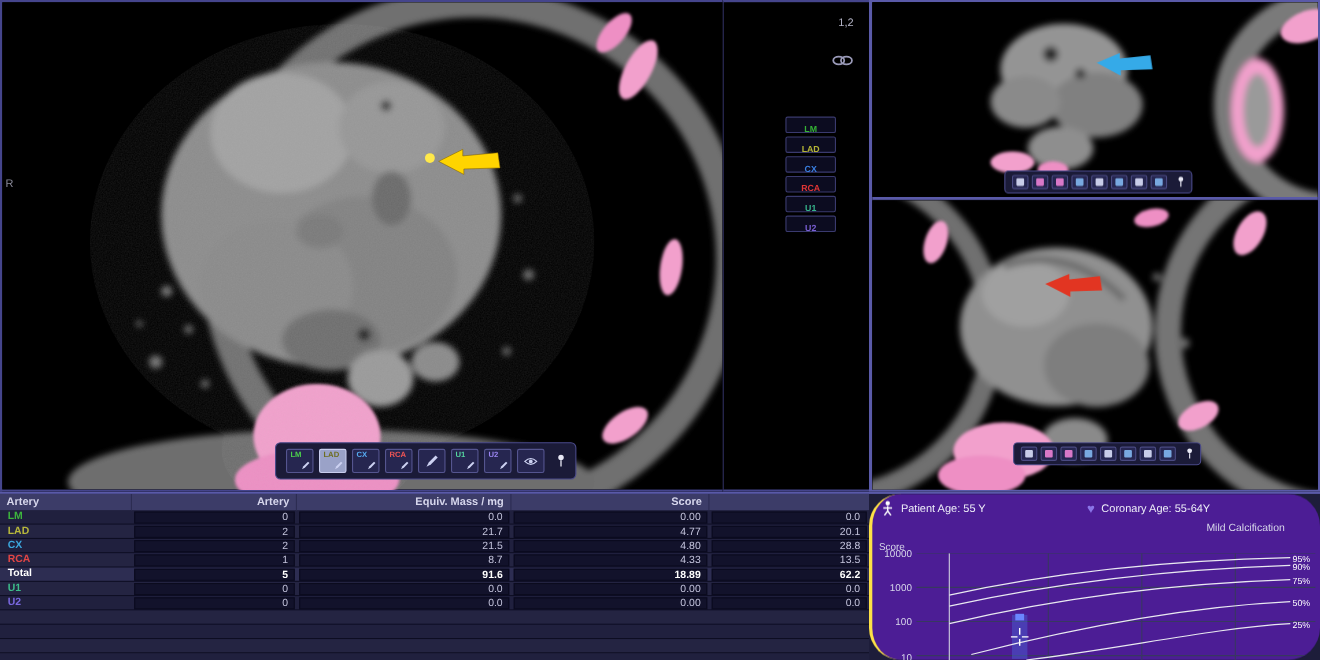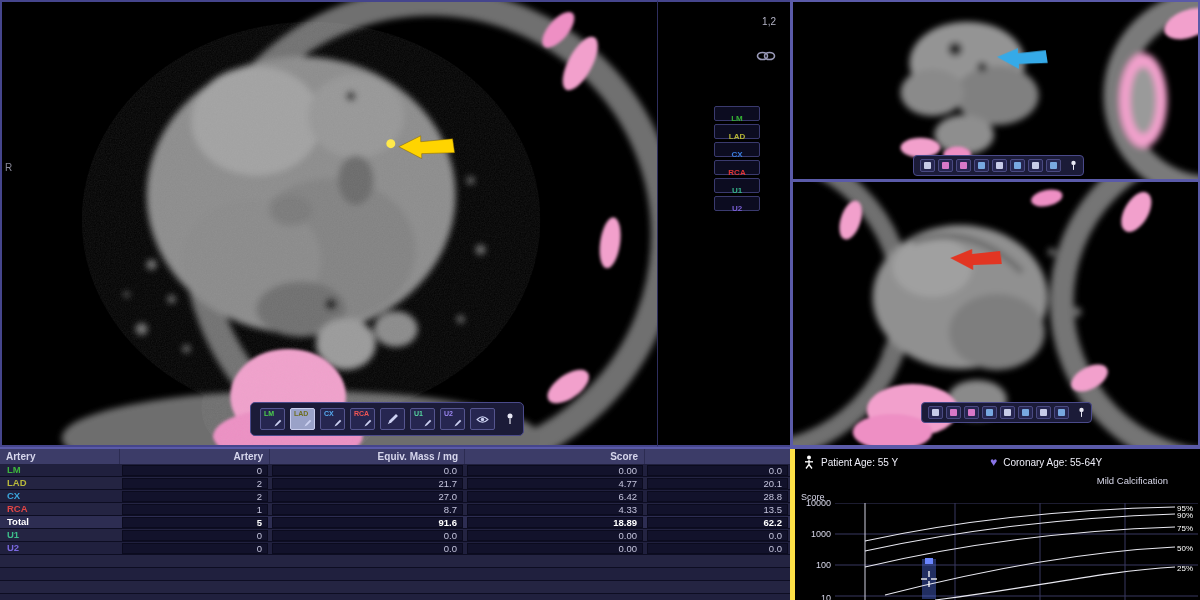--- a/index.html
+++ b/index.html
@@ -54,22 +54,22 @@
   .trow{height:13px;box-sizing:border-box;border-bottom:1px solid #0d0d22;background:#20203e;}
   .trow:nth-child(odd){background:#242442;}
   .trow.total{background:#2d2d52;}
   .trow.total .c{font-weight:bold;color:#ffffff;}
   .c{font-size:9.5px;line-height:12px;color:#c4c4dc;box-sizing:border-box;}
   .c.artery{padding:0 7px;font-weight:bold;}
   .c.num{background:#12122b;border:1px solid #0b0b1e;margin:1px 2px;text-align:right;
     padding:0 5px;line-height:9px;}
   .trow.empty{grid-template-columns:1fr;}
   
-  .chart-panel{flex:1;position:relative;background:#000000;border-left:5px solid #fde047;
-    box-sizing:border-box;overflow:hidden;}
+  .chart-panel{flex:1;position:relative;background:#4c1d95;border-left:3px solid #fde047;
+    box-sizing:border-box;overflow:hidden;border-radius:29px;}
   .chart-head{position:absolute;top:6px;left:8px;display:flex;align-items:center;gap:6px;
     font-size:10px;color:#eeeef8;white-space:nowrap;}
   .chart-head .gap{width:80px;}
   .heart{font-size:12px;color:#8a75e8;line-height:10px;}
   .classification{position:absolute;top:26px;right:32px;font-size:9.5px;color:#d8d8ea;}
   .score-label{position:absolute;top:43px;left:6px;font-size:9px;color:#d8d8ea;}
   .ytick{position:absolute;left:0;width:36px;text-align:right;font-size:9px;color:#d8d8ea;}
   .t0{top:49px}.t1{top:80px}.t2{top:111px}.t3{top:144px}
   svg.plot{position:absolute;left:40px;top:54px;}
   svg.plot text{font-family:"Liberation Sans",sans-serif;font-size:8px;fill:#ffffff;}
@@ -357,22 +357,22 @@
         <div class="trow">
           <div class="c artery" style="color: rgb(184, 184, 60);">LAD</div>
           <div class="c num">2</div>
           <div class="c num">21.7</div>
           <div class="c num">4.77</div>
           <div class="c num">20.1</div>
         </div>
         <div class="trow">
           <div class="c artery" style="color: rgb(59, 166, 221);">CX</div>
           <div class="c num">2</div>
-          <div class="c num">27.0</div>
-          <div class="c num">6.42</div>
+          <div class="c num">21.5</div>
+          <div class="c num">4.80</div>
           <div class="c num">28.8</div>
         </div>
         <div class="trow">
           <div class="c artery" style="color: rgb(224, 69, 69);">RCA</div>
           <div class="c num">1</div>
           <div class="c num">8.7</div>
           <div class="c num">4.33</div>
           <div class="c num">13.5</div>
         </div>
         <div class="trow total">

